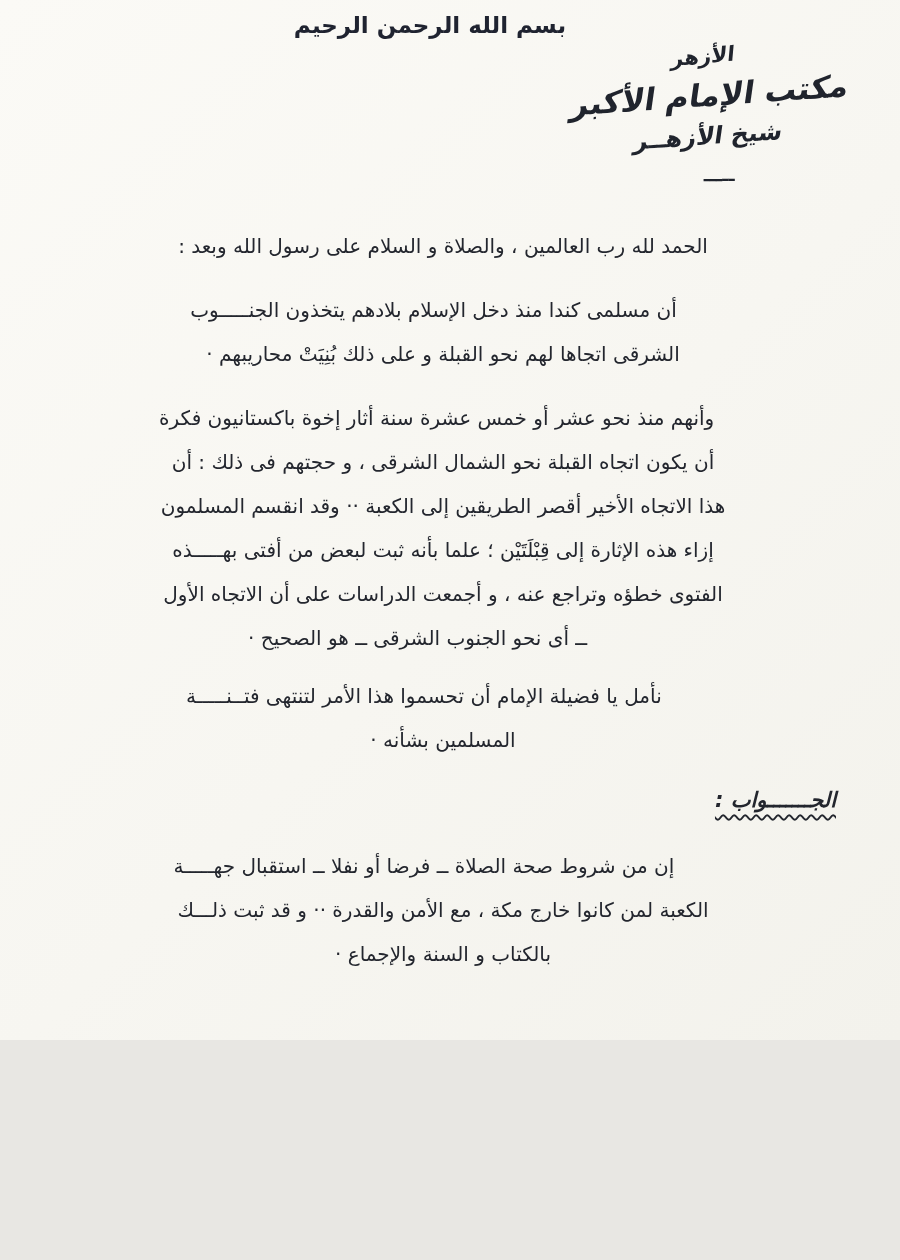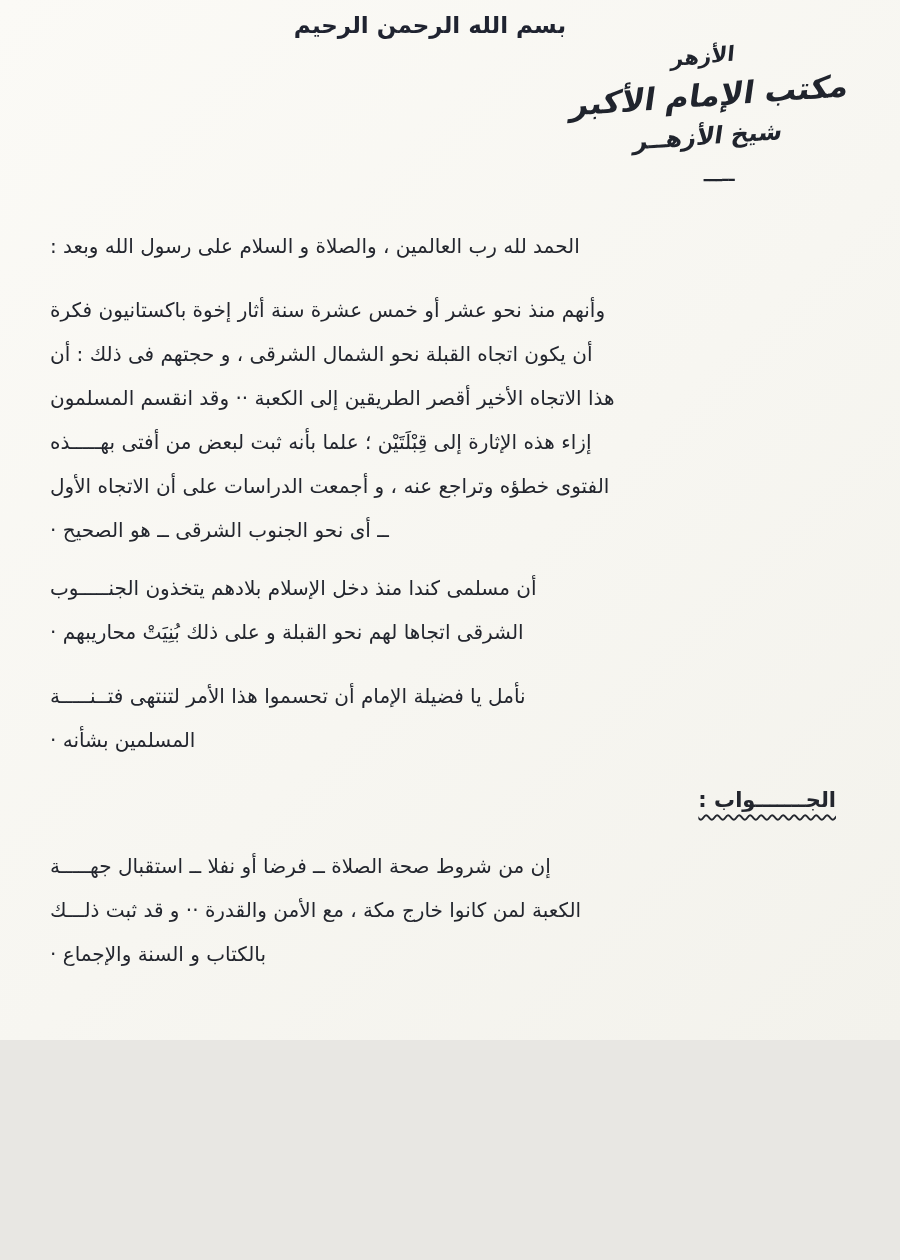--- a/index.html
+++ b/index.html
@@ -33,29 +33,30 @@
   .letterhead .lh3{font-size:24px;font-weight:bold;transform:skewX(-12deg) rotate(-3deg);margin-top:10px;margin-right:30px;}
   .letterhead .lh-divider{margin-top:14px;margin-right:10px;font-size:18px;font-weight:bold;letter-spacing:-1px;}
   
   .body-text{
     position:absolute;top:224px;right:64px;left:50px;
     font-size:20px;line-height:44px;color:#23262e;
   }
   .para{
     margin:0 0 20px 0;
     white-space:pre-wrap;
-    text-align:left;
+    text-align:center;
   }
   .para.tight{margin-bottom:14px;}
   .answer-heading{
     display:inline-block;
     font-size:21px;font-weight:bold;
     text-decoration:underline wavy 2px;
     text-underline-offset:7px;
     margin:2px 0 22px 0;
+    font-style:italic;
   }
   
   .seal{
     position:absolute;left:258px;top:1086px;width:176px;height:176px;
     transform:rotate(-7deg);
     opacity:.88;
     mix-blend-mode:multiply;
   }
 </style>
 </head>
@@ -67,28 +68,28 @@
 
   <div class="letterhead">
     <div class="lh1">الأزهر</div>
     <div class="lh2">مكتب الإمام الأكبر</div>
     <div class="lh3">شيخ الأزهــر</div>
     <div class="lh-divider">ـــــ</div>
   </div>
 
   <div class="body-text">
     <p class="para">الحمد لله رب العالمين ، والصلاة و السلام على رسول الله وبعد :</p>
+    <p class="para">   أن مسلمى كندا منذ دخل الإسلام بلادهم يتخذون الجنـــــوب
+الشرقى اتجاها لهم نحو القبلة و على ذلك بُنِيَتْ محاريبهم ·</p>
     <p class="para tight">  وأنهم منذ نحو عشر أو خمس عشرة سنة أثار إخوة باكستانيون فكرة
 أن يكون اتجاه القبلة نحو الشمال الشرقى ، و حجتهم فى ذلك : أن
 هذا الاتجاه الأخير أقصر الطريقين إلى الكعبة ·· وقد انقسم المسلمون
 إزاء هذه الإثارة إلى قِبْلَتَيْن ؛ علما بأنه ثبت لبعض من أفتى بهـــــذه
 الفتوى خطؤه وتراجع عنه ، و أجمعت الدراسات على أن الاتجاه الأول
         ــ أى نحو الجنوب الشرقى ــ هو الصحيح ·</p>
-    <p class="para">   أن مسلمى كندا منذ دخل الإسلام بلادهم يتخذون الجنـــــوب
-الشرقى اتجاها لهم نحو القبلة و على ذلك بُنِيَتْ محاريبهم ·</p>
     <p class="para tight">      نأمل يا فضيلة الإمام أن تحسموا هذا الأمر لتنتهى فتــنـــــة
 المسلمين بشأنه ·</p>
     <div>
       <span class="answer-heading">الجـــــــواب :</span>
     </div>
     <p class="para">      إن من شروط صحة الصلاة ــ فرضا أو نفلا ــ استقبال جهـــــة
 الكعبة لمن كانوا خارج مكة ، مع الأمن والقدرة ·· و قد ثبت ذلـــك
 بالكتاب و السنة والإجماع ·</p>
   </div>
 

